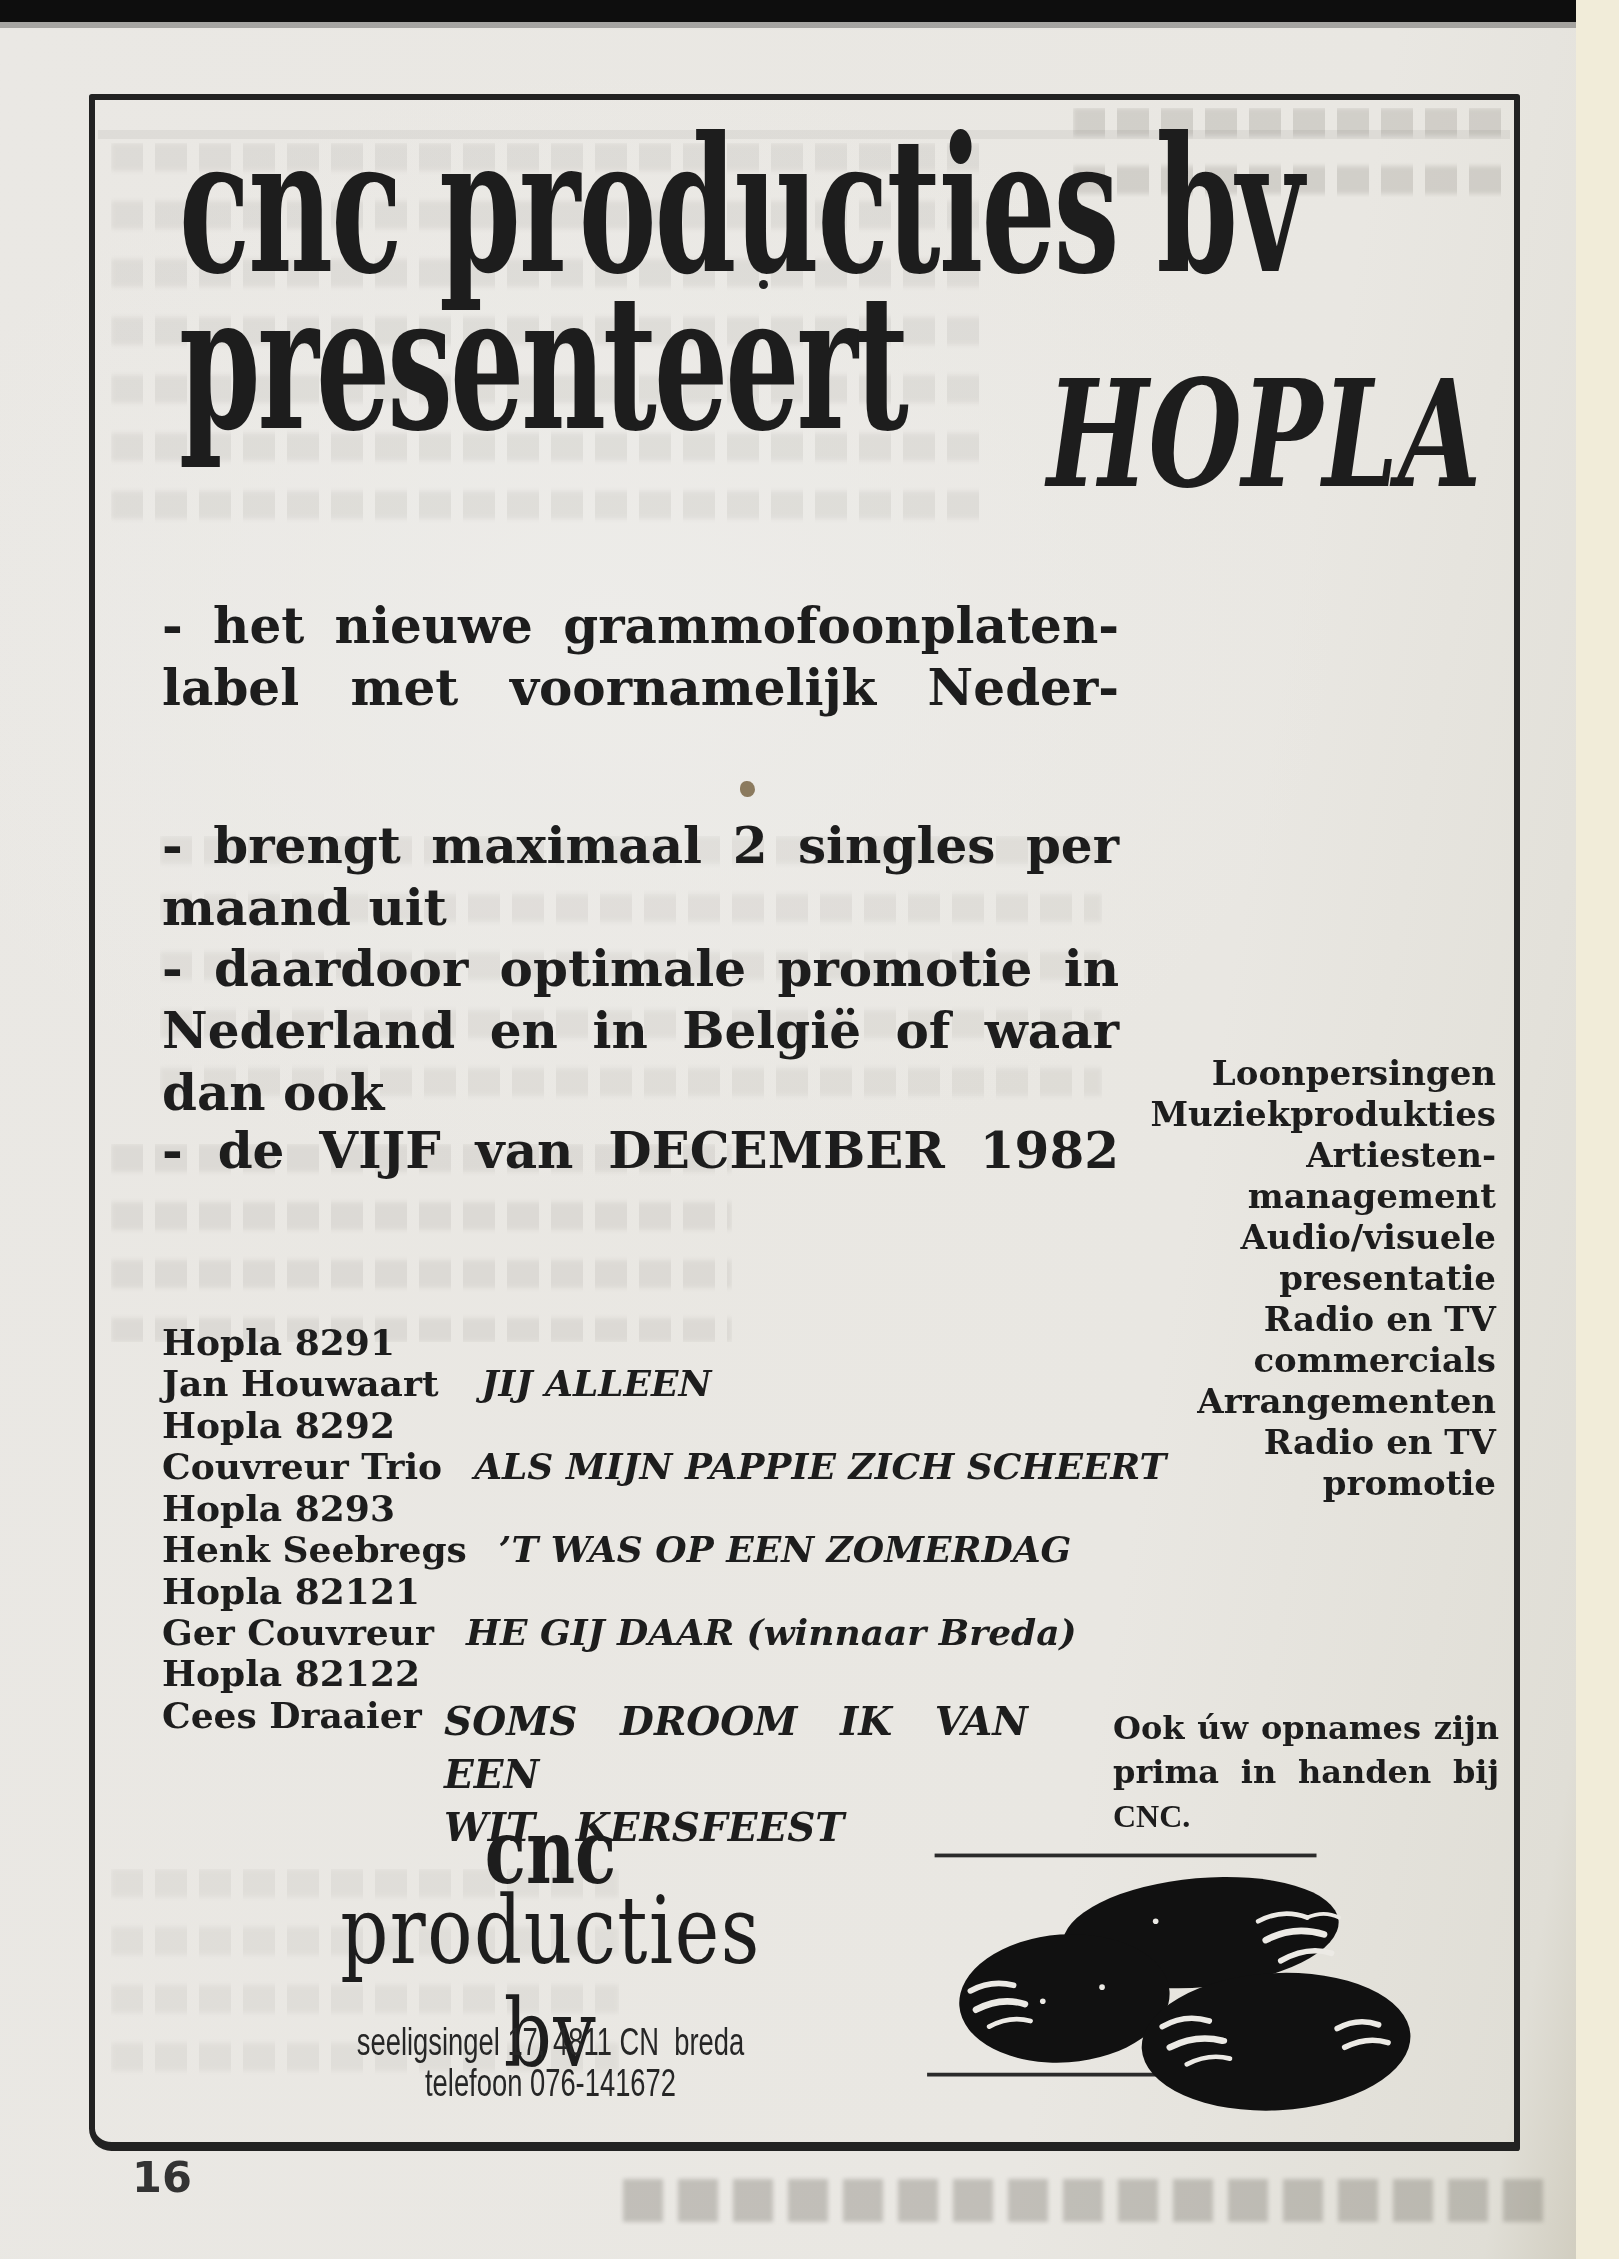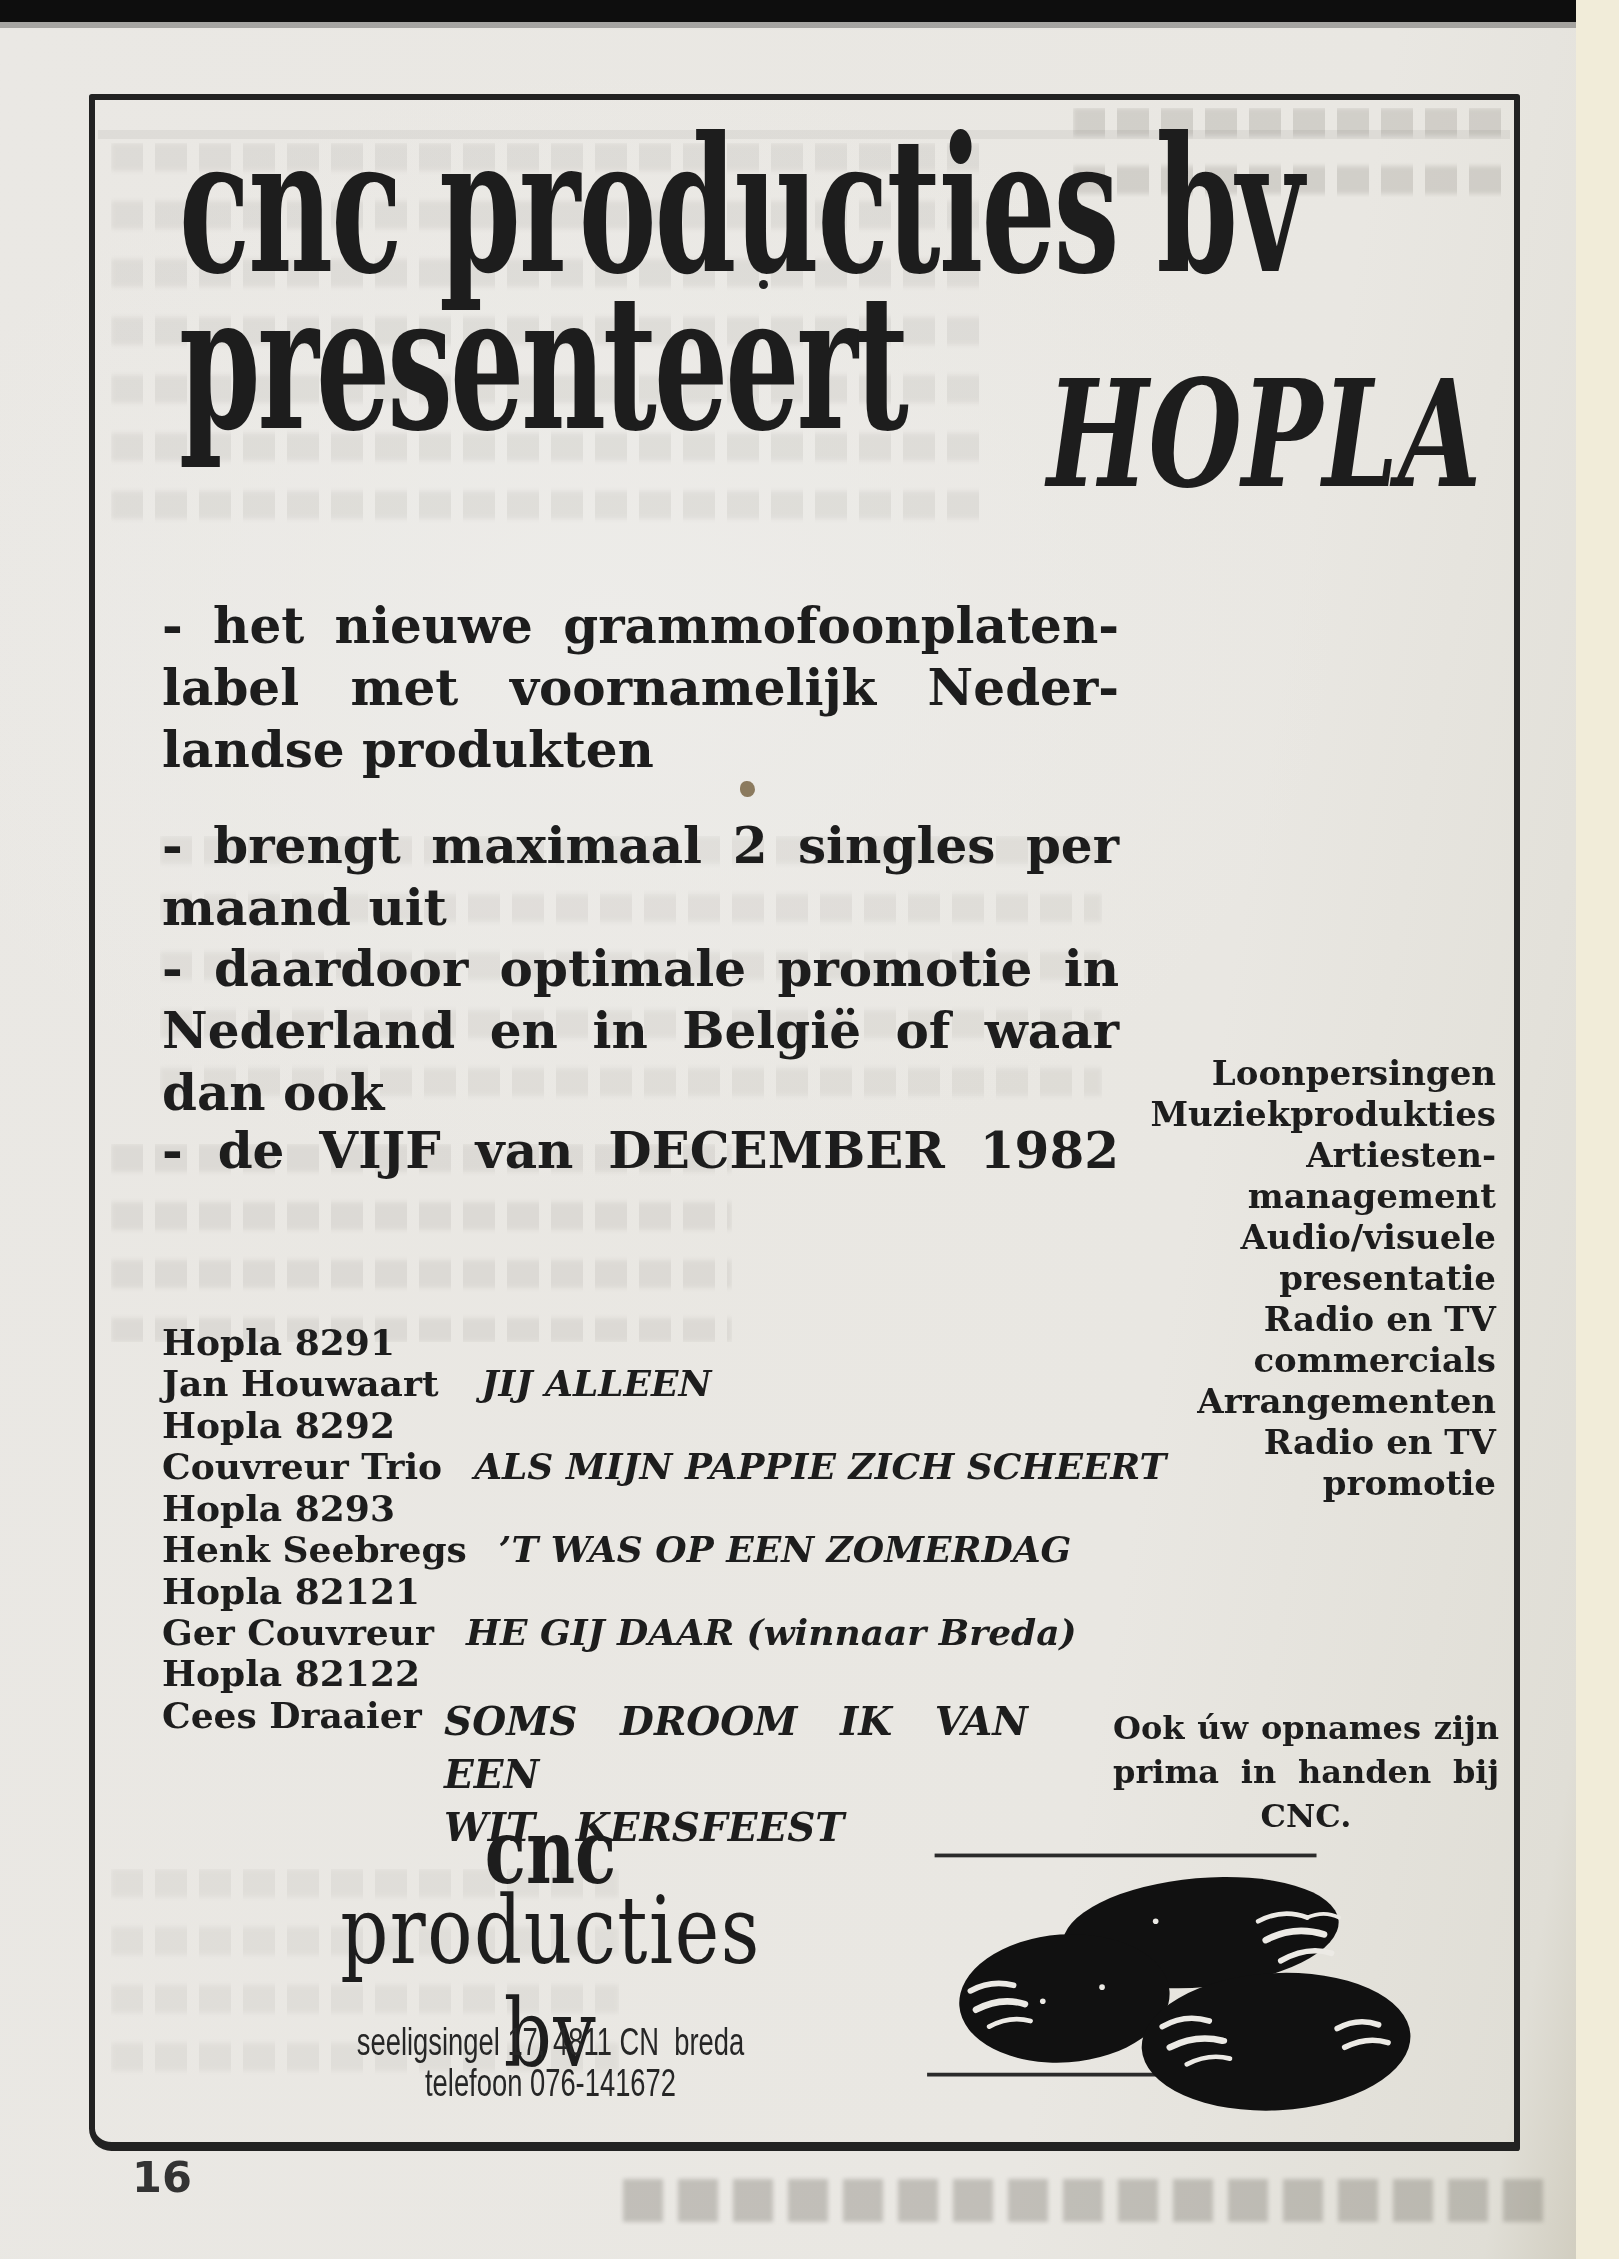--- a/index.html
+++ b/index.html
@@ -40,21 +40,21 @@
   .rel-line{position:absolute;left:162px;height:41px;font:700 36px/41px "DejaVu Serif",serif;white-space:nowrap;z-index:3;}
   .rel-title{font-style:italic;margin-left:32px;}
   .rel-title.wide{margin-left:43px;}
   #soms{position:absolute;left:444px;top:1695px;width:584px;font:700 italic 39px/53px "DejaVu Serif",serif;z-index:3;}
   #soms .j{text-align:justify;text-align-last:justify;}
   #soms .p{white-space:pre;}
   #services{position:absolute;left:1119px;top:1053px;width:377px;text-align:right;
     font:700 34px/41px "DejaVu Serif",serif;z-index:3;}
   #closing{position:absolute;left:1113px;top:1706px;width:386px;font:700 32px/44px "DejaVu Serif",serif;z-index:3;}
   #closing .j{text-align:justify;text-align-last:justify;}
-  #closing .r{text-align:center;}
+  #closing .r{text-align:left;font-family:Liberation Serif, serif;}
   #logo-cnc{position:absolute;left:268px;top:1806px;width:565px;text-align:center;
     font:700 90px/1 "DejaVu Serif",serif;transform:scaleX(.75);transform-origin:50% 0;z-index:3;}
   #logo-prod{position:absolute;left:268px;top:1879px;width:565px;text-align:center;
     font:400 94px/1.1 "DejaVu Serif",serif;letter-spacing:1.9px;transform:scaleX(.80);transform-origin:50% 0;z-index:3;}
   .addr{position:absolute;left:268px;width:565px;text-align:center;white-space:pre;
     font:400 38px/41px "Liberation Sans",sans-serif;transform:scaleX(.72);transform-origin:50% 0;
     color:#262626;z-index:3;}
   #addr1{top:2022px;}
   #addr2{top:2063px;}
   #records{position:absolute;left:927px;top:1831px;width:621px;height:301px;z-index:6;}
@@ -84,21 +84,20 @@
 
   <div id="headline1" class="ink">cnc producties bv</div>
   <div id="headline2" class="ink">presenteert</div>
   <div id="brand" class="ink">HOPLA</div>
   <div id="dot1" class="dot"></div>
   <div id="dot2" class="dot"></div>
 
   <div class="para ink" style="top:595px">
     <div class="j">- het nieuwe grammofoonplaten-</div>
     <div class="j">label met voornamelijk Neder-</div>
-    <div class="s">landse produkten</div>
   </div>
   <div class="para ink" style="top:815px">
     <div class="j">- brengt maximaal 2 singles per</div>
     <div class="s">maand uit</div>
   </div>
   <div class="para ink" style="top:938px">
     <div class="j">- daardoor optimale promotie in</div>
     <div class="j">Nederland en in België of waar</div>
     <div class="s">dan ook</div>
   </div>

